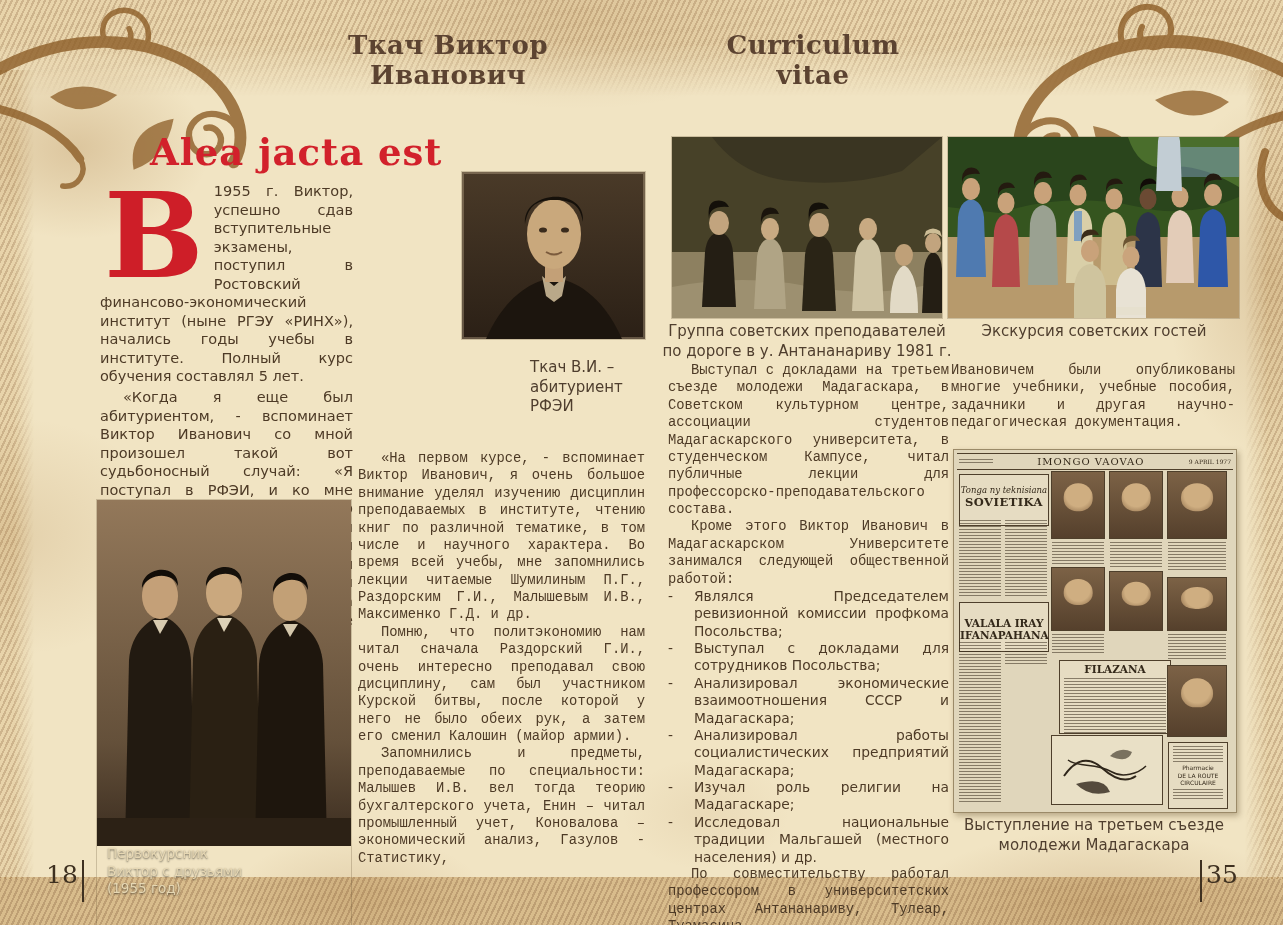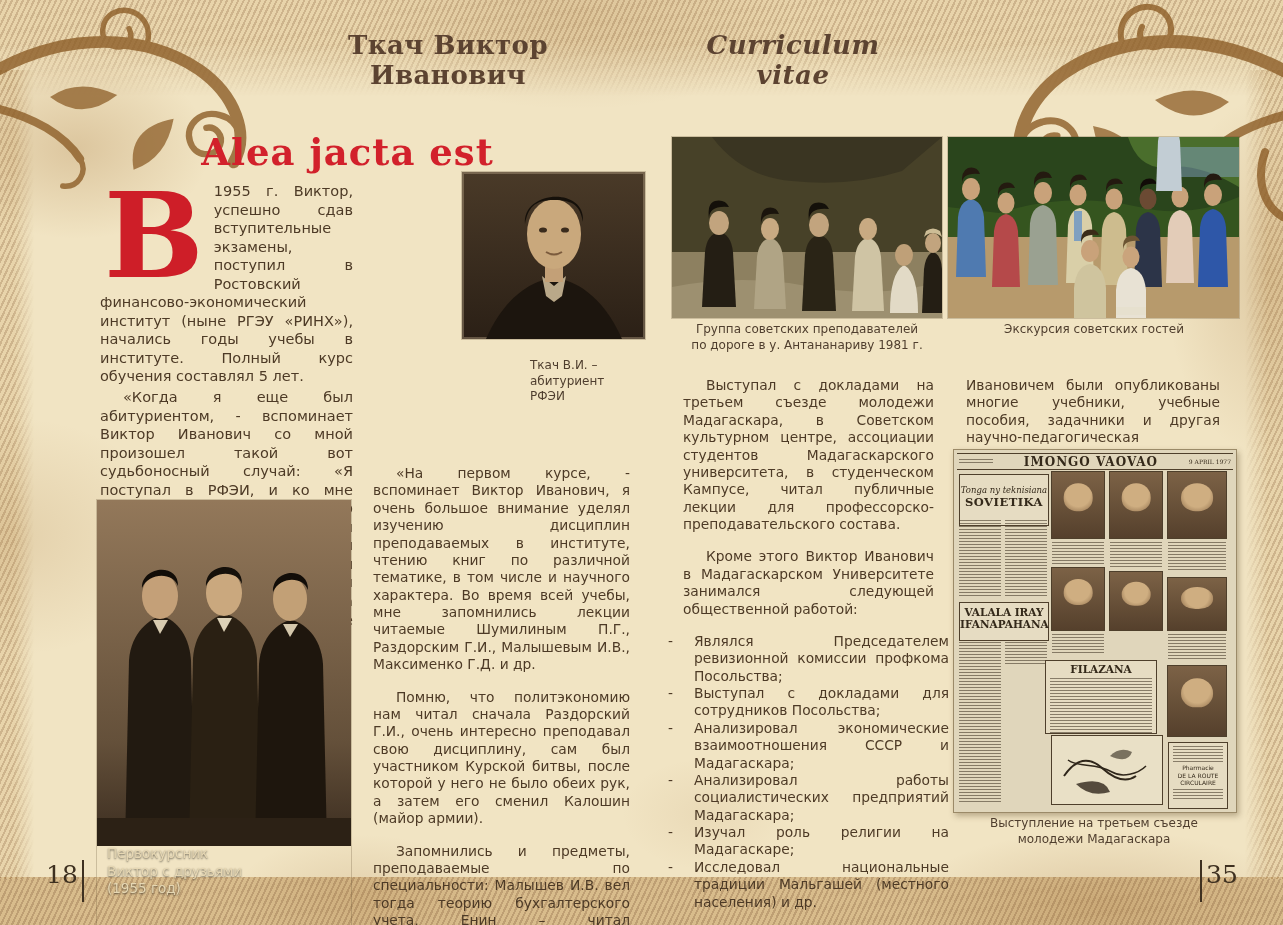--- a/index.html
+++ b/index.html
@@ -29,29 +29,29 @@
     -webkit-mask-image:linear-gradient(to left,#000 40%,transparent 100%);
     mask-image:linear-gradient(to left,#000 40%,transparent 100%);}
   .orn{position:absolute;z-index:2;pointer-events:none;}
   .orn-left{left:-10px;top:6px;width:300px;height:200px;transform:scaleX(-1);}
   .orn-right{right:-12px;top:2px;width:330px;height:220px;}
 
   .abs{position:absolute;z-index:3;}
   .hdr{font-family:"DejaVu Serif",serif;font-weight:bold;font-size:26px;color:#5c4331;
        letter-spacing:.5px;text-align:center;}
   .alea{font-family:"DejaVu Serif",serif;font-weight:bold;font-size:37px;color:#d2212b;
-        text-align:center;letter-spacing:1px;}
+        letter-spacing:1px;}
   .bodytext{font-size:14.5px;line-height:1.28;text-align:justify;}
   .bodytext p{margin:0;}
   .indent{text-indent:23px;}
   .dropcap{float:left;font-family:"DejaVu Serif",serif;font-weight:bold;color:#ce1e28;
            font-size:118px;line-height:.82;margin:6px 10px 0 4px;}
   .smalltext{font-size:13.8px;line-height:1.26;text-align:justify;}
-  .smalltext p{margin:15px;}
-  .caption{font-size:12px;line-height:1.3;color:#4f3e2e;}
+  .smalltext p{margin:0;font-family:Liberation Mono, monospace;}
+  .caption{font-size:15px;line-height:1.3;color:#4f3e2e;}
   .cap-center{text-align:center;}
   .cap-line{display:block;}
   .bullet{display:flex;margin:0;}
   .bullet .dash{flex:0 0 26px;}
   .bullet .btxt{flex:1;text-align:justify;}
 
   .photo{box-shadow:0 0 0 1px rgba(90,70,45,.25);}
   .photo svg{display:block;}
   .overlay-caption{position:absolute;left:10px;bottom:28px;color:#e6d7b3;font-size:13.5px;
                    line-height:1.3;text-shadow:0 1px 2px rgba(0,0,0,.6);}
@@ -59,21 +59,21 @@
   .pagenum{font-family:"DejaVu Serif",serif;font-size:25px;color:#3e3020;display:flex;align-items:flex-start;}
   .pn-bar{width:2px;height:42px;background:#3e3020;margin:0 4px;}
 
   
   .newspaper{background:#e0d6bb;border:1px solid #9b8a68;box-shadow:2px 3px 6px rgba(80,60,30,.35);
              font-family:"DejaVu Serif",serif;color:#34291a;overflow:hidden;}
   .np-inner{position:relative;width:100%;height:100%;}
   .np-masthead{position:absolute;left:3px;right:3px;top:3px;height:15px;
                border-top:1px solid #4e3f2b;border-bottom:1px solid #4e3f2b;
                display:flex;align-items:center;justify-content:space-between;padding:0 2px;}
-  .np-title{font-weight:bold;font-size:12px;letter-spacing:1px;}
+  .np-title{font-weight:normal;font-size:10px;letter-spacing:1px;}
   .np-date{font-size:6px;}
   .fl{background-image:repeating-linear-gradient(to bottom, rgba(58,46,30,.55) 0 1px, transparent 1px 3px);}
   .np-box{border:1px solid #4e3f2b;text-align:center;background:#e6dcc2;}
   .np-h-it{font-style:italic;font-size:8.5px;}
   .np-h-b{font-weight:bold;font-size:11.5px;letter-spacing:.5px;}
   .np-h-m{font-weight:bold;font-size:10.5px;line-height:1.15;}
   .np-photo{position:absolute;background:linear-gradient(#7c6246,#55402c);box-shadow:0 0 0 1px #4e3f2b;}
   .np-face{position:absolute;left:50%;top:38%;width:55%;height:42%;transform:translate(-50%,-50%);
            border-radius:50% 50% 45% 45%;background:radial-gradient(#d3b astonishing,#c8a87c);}
   .np-face{background:radial-gradient(circle at 50% 40%, #cfae81 0 55%, #8a6a48 100%);}
@@ -112,21 +112,21 @@
       <path d="M231,168 c-9,15 2,32 19,30" stroke-width="6"></path>
       <path d="M300,150 C290,180 300,205 318,215" stroke-width="8"></path>
     </g>
     <g fill="#8d5e28" opacity="0.75">
       <path d="M190,98 q42,-20 74,2 q-36,28 -74,-2 z"></path>
       <path d="M128,124 q8,44 44,56 q8,-46 -44,-56 z"></path>
     </g>
   </svg>
 
   <div class="abs hdr" style="left:287px;top:30px;width:322px;">Ткач Виктор Иванович</div>
-  <div class="abs hdr" style="left:668px;top:30px;width:250px;font-style:italic;">Curriculum vitae</div>
+  <div class="abs hdr" style="left:688px;top:30px;width:250px;">Curriculum vitae</div>
 
   <div class="abs alea" style="left:150px;top:130px;width:395px;">Alea jacta est</div>
 
   <div class="abs bodytext" style="left:100px;top:182px;width:253px;">
     <p><span class="dropcap">В</span><span> 1955 г. Виктор, успешно сдав вступительные экзамены, поступил в Ростовский финансово-экономический институт (ныне РГЭУ «РИНХ»), начались годы учебы в институте. Полный курс обучения составлял 5 лет.</span></p>
     <p class="indent" style="margin-top:2px;">«Когда я еще был абитуриентом, - вспоминает Виктор Иванович со мной произошел такой вот судьбоносный случай: «Я поступал в РФЭИ, и ко мне подошел тогдашний ректор Шумилин П.Г., мы поговорили про учебу аспирантуру, я удивился какой это был открытый, замечательный человек, и это произвело на меня неизгладимое впечатление».</p>
   </div>
 
   <div class="abs photo" style="left:462px;top:172px;width:183px;height:167px;">
     <svg width="183" height="167" viewBox="0 0 183 167">
@@ -321,21 +321,21 @@
         <div class="np-title">IMONGO VAOVAO</div>
         <div class="np-date">9 APRIL 1977</div>
       </div>
 
       <div class="np-box" style="position:absolute;left:5px;top:24px;width:88px;height:40px;padding-top:10px;">
         <div class="np-h-it">Tonga ny teknisiana</div>
         <div class="np-h-b">SOVIETIKA</div>
       </div>
       <div class="fl" style="position:absolute;left:5px;top:70px;width:42px;height:78px;"></div>
       <div class="fl" style="position:absolute;left:51px;top:70px;width:42px;height:78px;"></div>
-      <div class="np-box" style="position:absolute;left:5px;top:152px;width:88px;height:34px;padding-top:3px;">
+      <div class="np-box" style="position:absolute;left:5px;top:152px;width:88px;height:34px;padding-top:14px;">
         <div class="np-h-m">VALALA IRAY</div>
         <div class="np-h-m">IFANAPAHANA</div>
       </div>
       <div class="fl" style="position:absolute;left:5px;top:192px;width:42px;height:162px;"></div>
       <div class="fl" style="position:absolute;left:51px;top:192px;width:42px;height:22px;"></div>
 
       <div class="np-photo" style="left:98px;top:22px;width:52px;height:66px;">
           <div class="np-face"></div>
         </div>
       <div class="np-photo" style="left:156px;top:22px;width:52px;height:66px;">
@@ -353,21 +353,21 @@
         </div>
       <div class="np-photo" style="left:156px;top:122px;width:52px;height:58px;">
           <div class="np-face"></div>
         </div>
       <div class="np-photo" style="left:214px;top:128px;width:58px;height:52px;">
           <div class="np-face"></div>
         </div>
       <div class="fl" style="position:absolute;left:98px;top:184px;width:52px;height:20px;"></div>
       <div class="fl" style="position:absolute;left:214px;top:184px;width:58px;height:26px;"></div>
 
-      <div class="np-box" style="position:absolute;left:91px;top:210px;width:110px;height:70px;padding-top:2px;">
+      <div class="np-box" style="position:absolute;left:105px;top:210px;width:110px;height:70px;padding-top:2px;">
         <div class="np-h-m">FILAZANA</div>
         <div class="fl" style="margin:3px 4px 0;height:56px;"></div>
       </div>
 
       <div class="np-photo" style="left:214px;top:216px;width:58px;height:70px;">
           <div class="np-face"></div>
         </div>
 
       <div class="np-sketch" style="left:98px;top:286px;width:110px;height:68px;">
         <svg width="110" height="68" viewBox="0 0 110 68">

